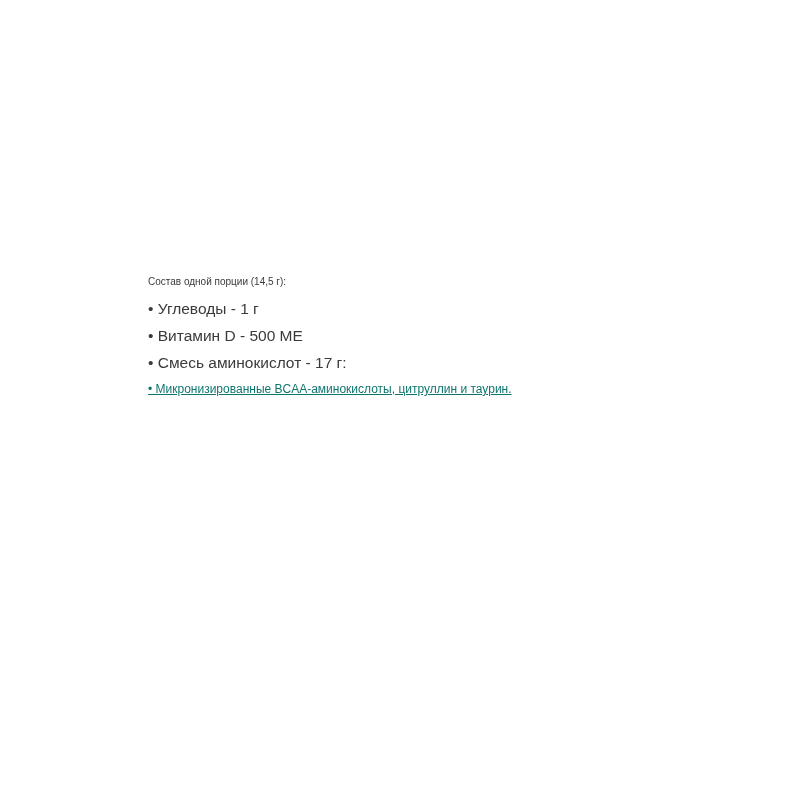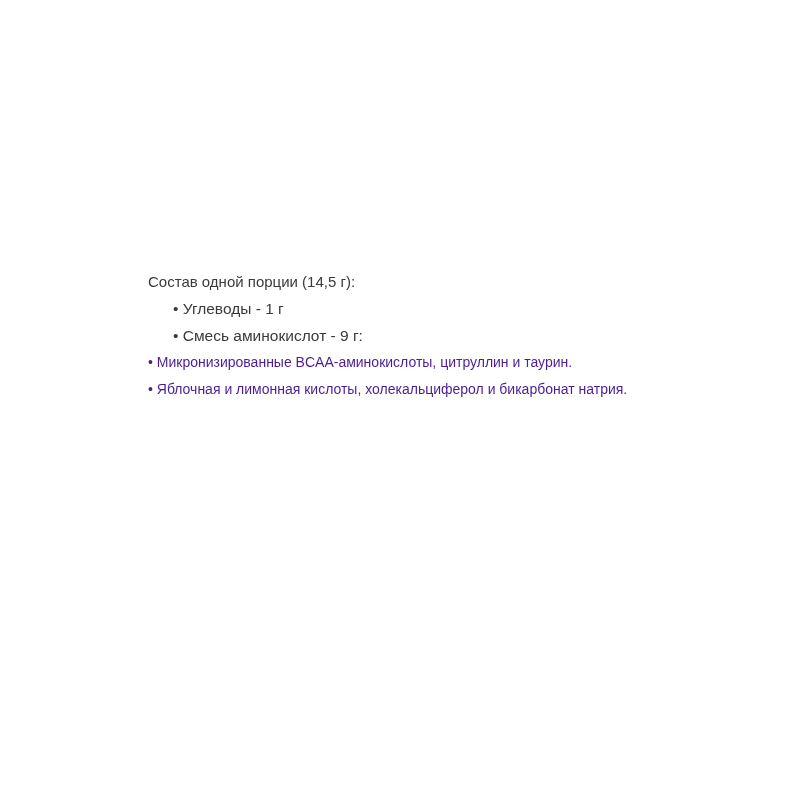--- a/index.html
+++ b/index.html
@@ -19,42 +19,42 @@
     background: #ffffff;
     overflow: hidden;
   }
   .ingredients-block {
     position: absolute;
     left: 148px;
     top: 268px;
     width: 520px;
   }
   .heading {
-    font-size: 15px;
+    font-size: 10px;
     line-height: 27px;
     color: #3a3a3a;
     white-space: nowrap;
   }
   .item {
     font-size: 15.5px;
     line-height: 27px;
     color: #3a3a3a;
-    margin-left: 25px;
   }
   .item-wrap {
-    font-size: 14px;
+    font-size: 12px;
     line-height: 27px;
-    color: #4c1d95;
+    color: #0f766e;
     width: 500px;
+    text-decoration: underline;
   }
 </style>
 </head>
 <body>
 
 <div class="page">
   <div class="ingredients-block">
     <div class="heading">Состав одной порции (14,5 г):</div>
     <div class="item">• Углеводы - 1 г</div>
-    <div class="item">• Смесь аминокислот - 9 г:</div>
+    <div class="item">• Витамин D - 500 МЕ</div>
+    <div class="item">• Смесь аминокислот - 17 г:</div>
     <div class="item-wrap">• Микронизированные BCAA-аминокислоты, цитруллин и таурин.</div>
-    <div class="item-wrap">• Яблочная и лимонная кислоты, холекальциферол и бикарбонат натрия.</div>
   </div>
 </div>
 
 </body></html>

